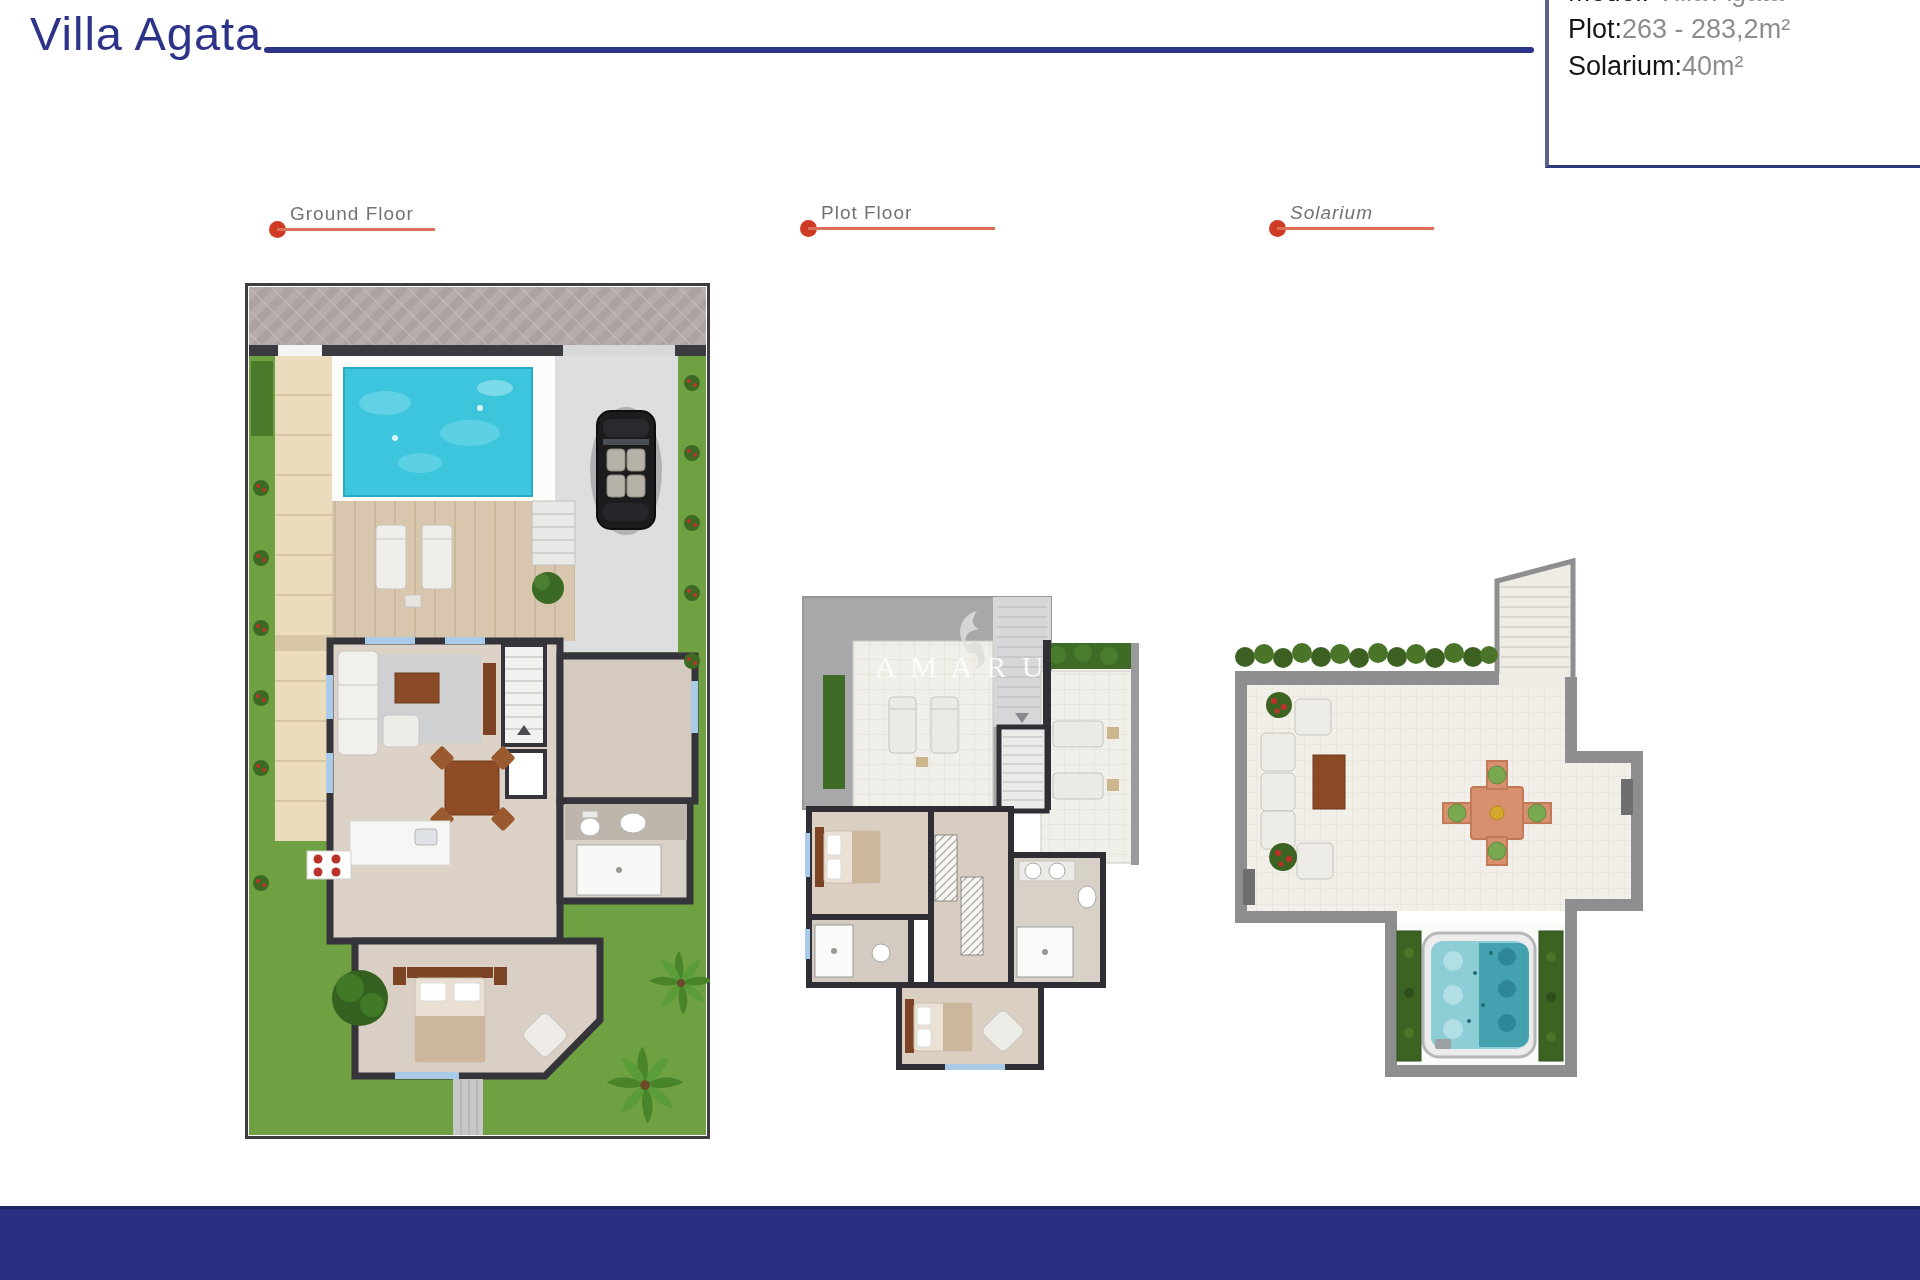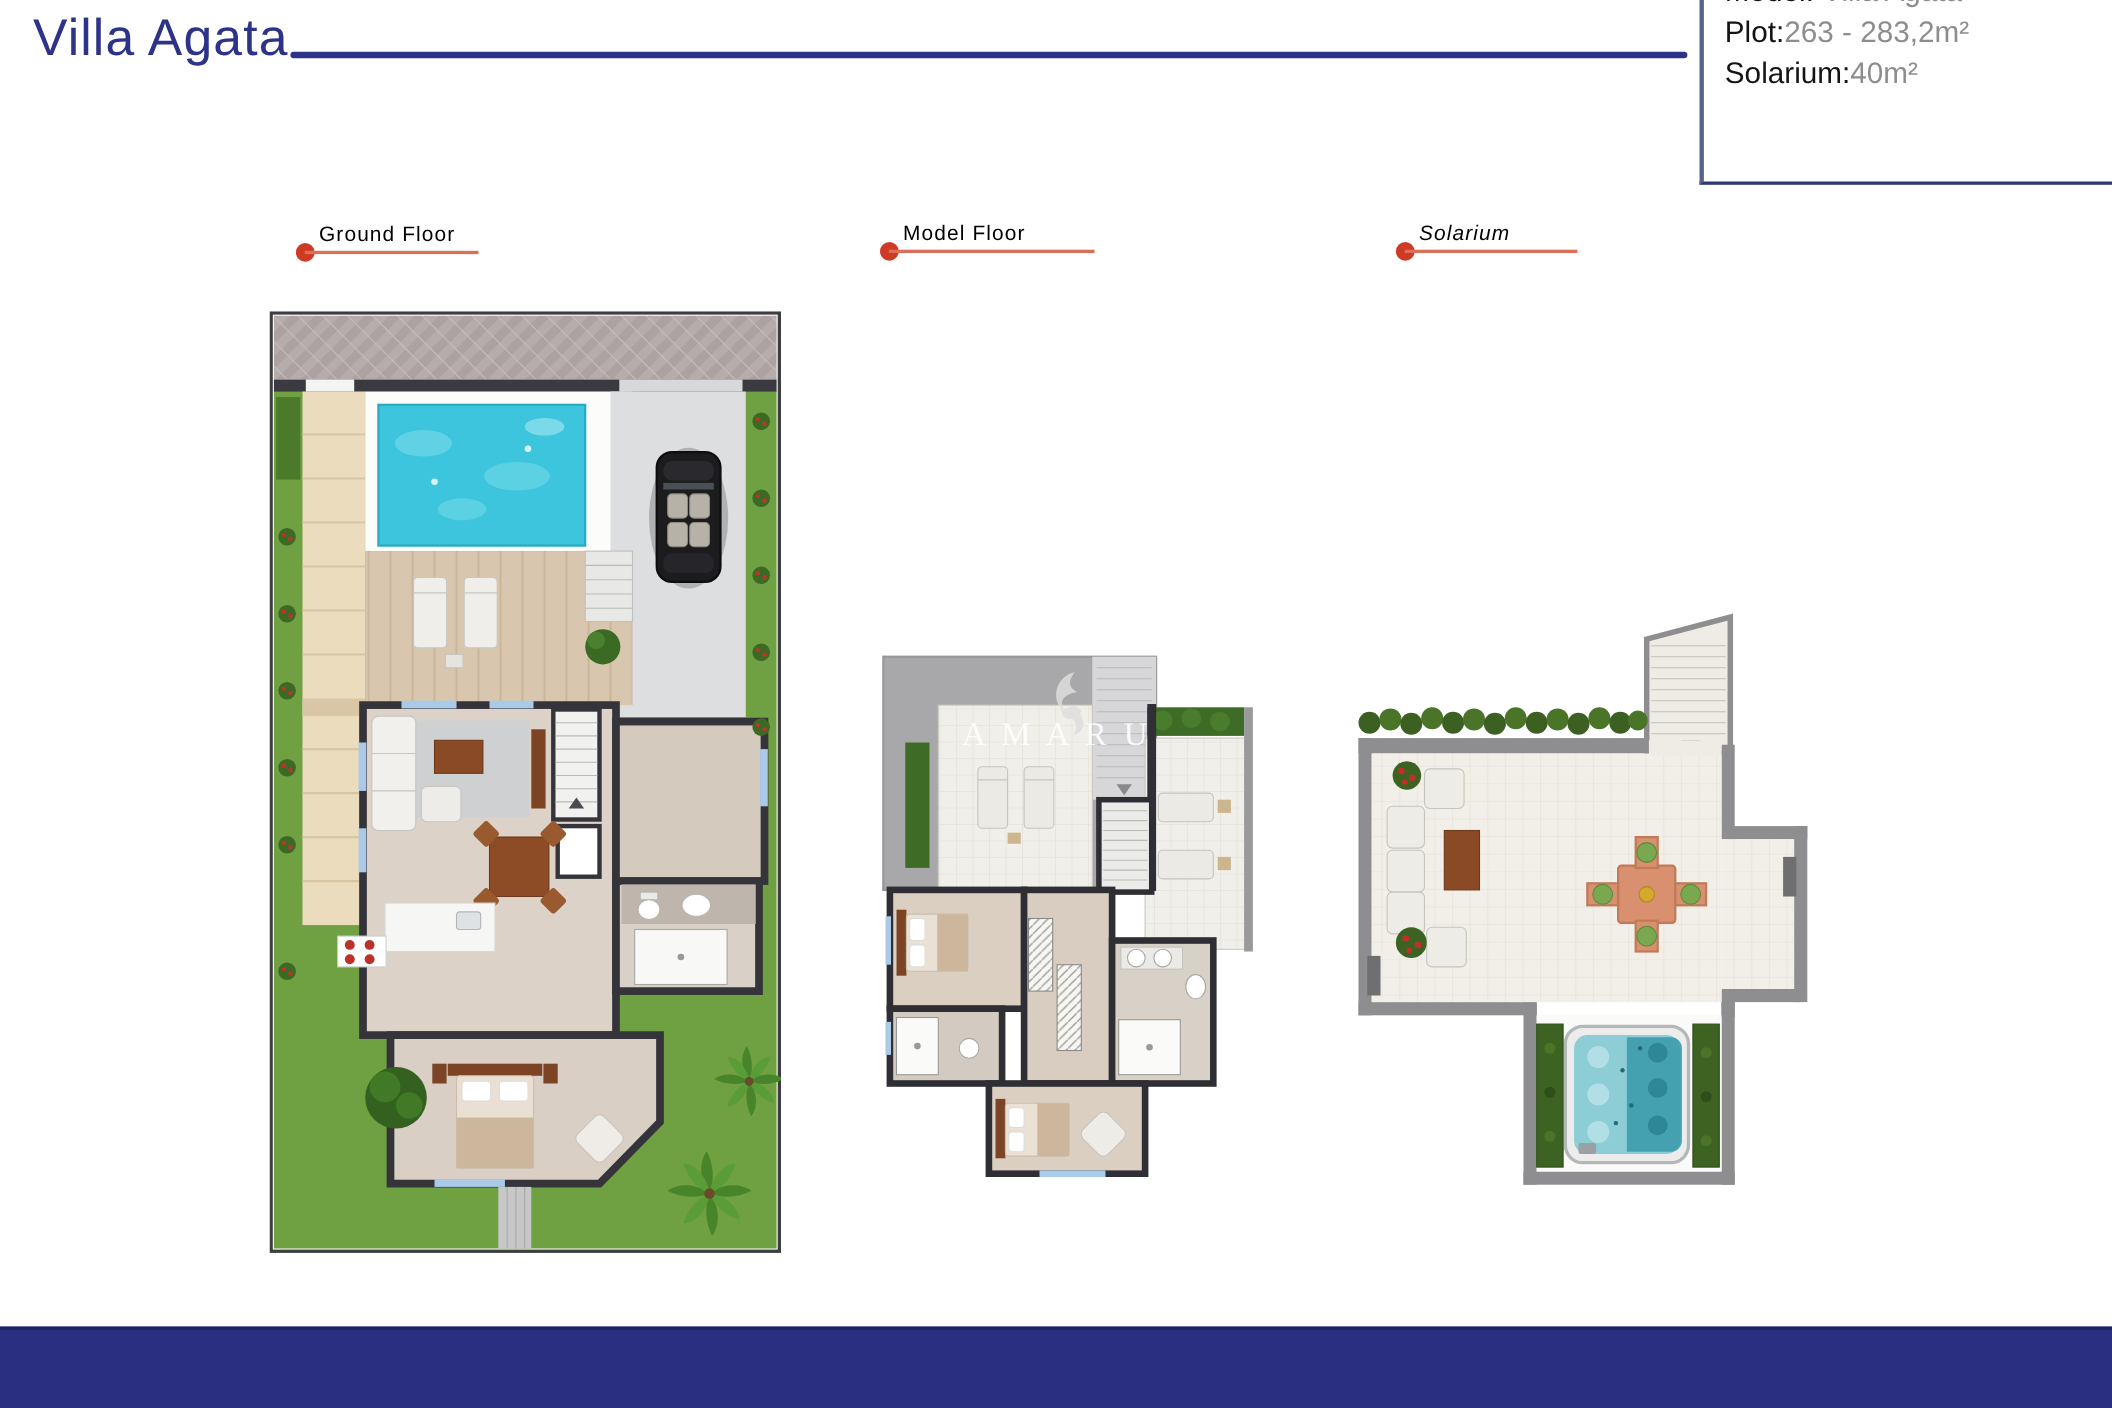--- a/index.html
+++ b/index.html
@@ -19,21 +19,21 @@
               padding-left:19px; overflow:hidden; background:#fff;margin-left:12px; }
   .info-row { font-size:27px; line-height:37px; white-space:nowrap; }
   .info-row:first-child { margin-top:-26px; }
   .info-label { color:#141414; }
   .info-value { color:#8d8d8d; }
 
   
   .plan-label { position:absolute; }
   .plan-label .dot { position:absolute; left:0; bottom:-7px; width:17px; height:17px;
                      border-radius:50%; background:#ce3a23; }
-  .plan-label .txt { display:block; margin-left:21px; font-size:19px; color:#000000;
+  .plan-label .txt { display:block; margin-left:21px; font-size:19px; color:#737373;
                      letter-spacing:1px; padding-bottom:6px; }
   .plan-label .rule { position:absolute; left:8px; bottom:0; height:3px; background:#dc6f58; }
 
   .plan-svg { position:absolute; }
 
   .footer-bar { position:absolute; left:0; top:1206px; width:1920px; height:74px;
                 background:#2a2f81; border-top:3px solid #20255f; }
 </style>
 </head>
 <body>
@@ -55,21 +55,21 @@
     </div>
   </div>
 
   <div class="plan-label" style="left:269px; top:203px;">
     <span class="dot"></span>
     <span class="txt">Ground Floor</span>
     <span class="rule" style="width:158px;"></span>
   </div>
   <div class="plan-label" style="left:800px; top:202px;">
     <span class="dot"></span>
-    <span class="txt">Model Floor</span>
+    <span class="txt">Plot Floor</span>
     <span class="rule" style="width:187px;"></span>
   </div>
   <div class="plan-label" style="left:1269px; top:202px;font-style:italic;">
     <span class="dot"></span>
     <span class="txt">Solarium</span>
     <span class="rule" style="width:157px;"></span>
   </div>
 
   <svg class="plan-svg" style="left:245px; top:283px;" width="465" height="856" viewBox="0 0 465 856">
     <defs>

